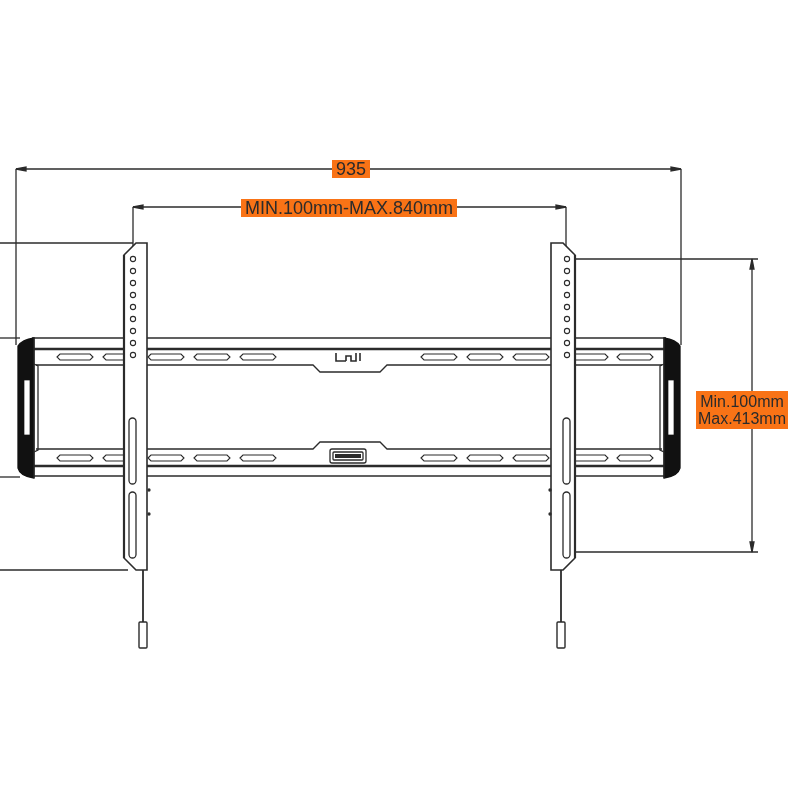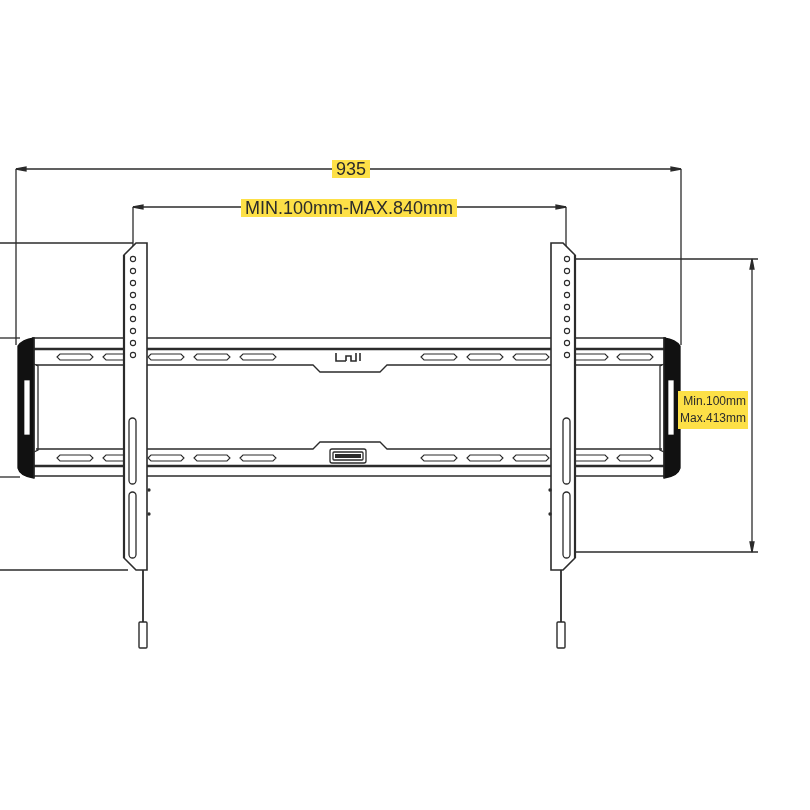--- a/index.html
+++ b/index.html
@@ -1,21 +1,21 @@
 <!DOCTYPE html>
 <html><head>
 <meta charset="utf-8">
 <style>
   html, body { margin: 0; padding: 0; background: #ffffff; }
   body { width: 810px; height: 810px; overflow: hidden; position: relative; }
   #diagram { position: absolute; left: 0; top: 0; width: 810px; height: 810px; }
-  .lbl { position: absolute; font-family: "Liberation Sans", sans-serif; color: #2b2b2b; background: #fde047; white-space: nowrap; line-height: 1; }
+  .lbl { position: absolute; font-family: "Liberation Sans", sans-serif; color: #2b2b2b; background: #f97316; white-space: nowrap; line-height: 1; }
   #lbl-overall { left: 332px; top: 160px; font-size: 18px; padding: 0 4px; }
   #lbl-horizontal { left: 241px; top: 199px; font-size: 18px; padding: 0 4px; }
-  #lbl-vertical { left: 678px; top: 391px; font-size: 12px; text-align: right; padding: 2px 2px; line-height: 17px; }
+  #lbl-vertical { left: 696px; top: 391px; font-size: 16px; text-align: center; padding: 2px 2px; line-height: 17px; }
 </style>
 </head>
 <body>
 
 <svg id="diagram" viewBox="0 0 810 810" xmlns="http://www.w3.org/2000/svg">
   <g stroke="#2b2b2b" fill="none" stroke-width="1.3">
 
     <g>
       <line x1="16" y1="169" x2="16" y2="345"></line>
       <line x1="681" y1="169" x2="681" y2="345"></line>

